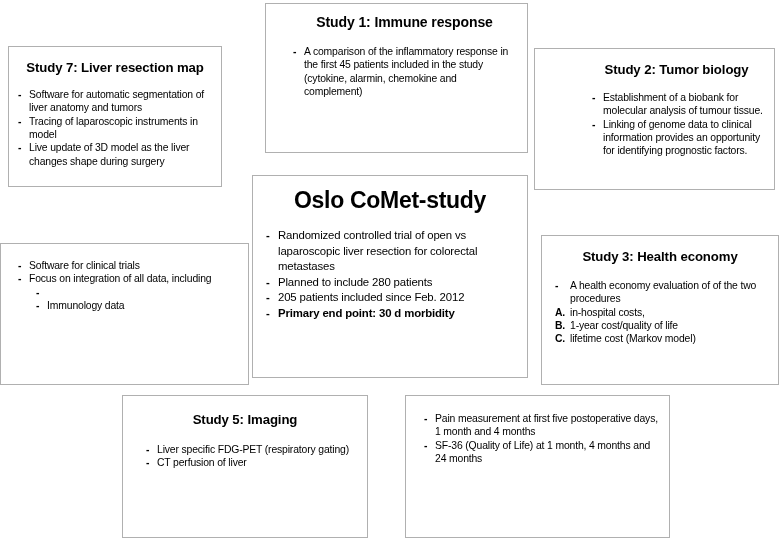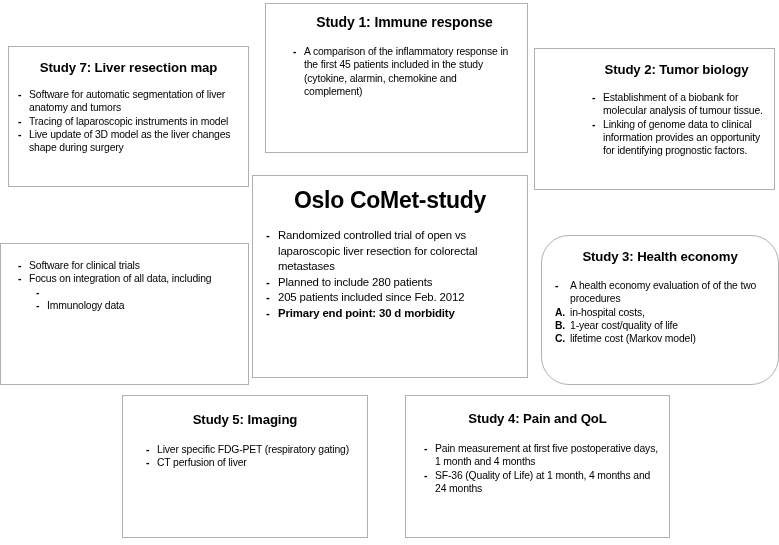--- a/index.html
+++ b/index.html
@@ -59,21 +59,21 @@
   }
   .bullet-row.sub {
     font-size: 10.4px;
   }
   .bullet-row.strong .bullet-text,
   .bullet-row.strong .bullet-mark {
     font-weight: bold;
   }
 
   
-  #box-study7 { left: 8px; top: 46px; width: 241px; height: 141px; }
+  #box-study7 { left: 8px; top: 46px; width: 214px; height: 141px; }
   #box-study7 .box-title { margin-top: 13px; }
   #box-study7 .box-body { margin-top: 13px; padding-left: 9px; padding-right: 7px; }
 
   
   #box-study1 { left: 265px; top: 3px; width: 263px; height: 150px; padding-left: 16px; }
   #box-study1 .box-title { margin-top: 10px; font-size: 14px; }
   #box-study1 .box-body { margin-top: 15px; padding-left: 11px; padding-right: 12px; }
 
   
   #box-study2 { left: 534px; top: 48px; width: 241px; height: 142px; padding-left: 44px; }
@@ -91,21 +91,21 @@
   #box-center .bullet-row { font-size: 11.4px; line-height: 1.36; }
   #box-center .bullet-mark { width: 12px; }
 
   
   #box-study6 { left: 0px; top: 243px; width: 249px; height: 142px; }
   #box-study6 .box-title { margin-top: 11px; }
   #box-study6 .box-body { margin-top: 15px; padding-left: 17px; padding-right: 7px; }
   #box-study6 .bullet-row.sub { padding-left: 18px; }
 
   
-  #box-study3 { left: 541px; top: 235px; width: 238px; height: 150px; border-radius: 28px; }
+  #box-study3 { left: 541px; top: 235px; width: 238px; height: 150px; }
   #box-study3 .box-title { margin-top: 13px; }
   #box-study3 .box-body { margin-top: 15px; padding-left: 13px; padding-right: 6px; }
   #box-study3 .bullet-mark { width: 15px; }
 
   
   #box-study5 { left: 122px; top: 395px; width: 246px; height: 143px; }
   #box-study5 .box-title { margin-top: 16px; }
   #box-study5 .box-body { margin-top: 16px; padding-left: 23px; padding-right: 10px; }
 
   
@@ -232,21 +232,20 @@
           <span class="bullet-text">Liver specific FDG-PET (respiratory gating)</span>
         </div>
         <div class="bullet-row">
           <span class="bullet-mark">-</span>
           <span class="bullet-text">CT perfusion of liver</span>
         </div>
       </div>
   </div>
 
   <div class="box" id="box-study4">
-    <div class="box-title">Study 4: Pain and QoL</div>
     <div class="box-body">
         <div class="bullet-row">
           <span class="bullet-mark">-</span>
           <span class="bullet-text">Pain measurement at first five postoperative days, 1 month and 4 months</span>
         </div>
         <div class="bullet-row">
           <span class="bullet-mark">-</span>
           <span class="bullet-text">SF-36 (Quality of Life) at 1 month, 4 months and 24 months</span>
         </div>
       </div>

